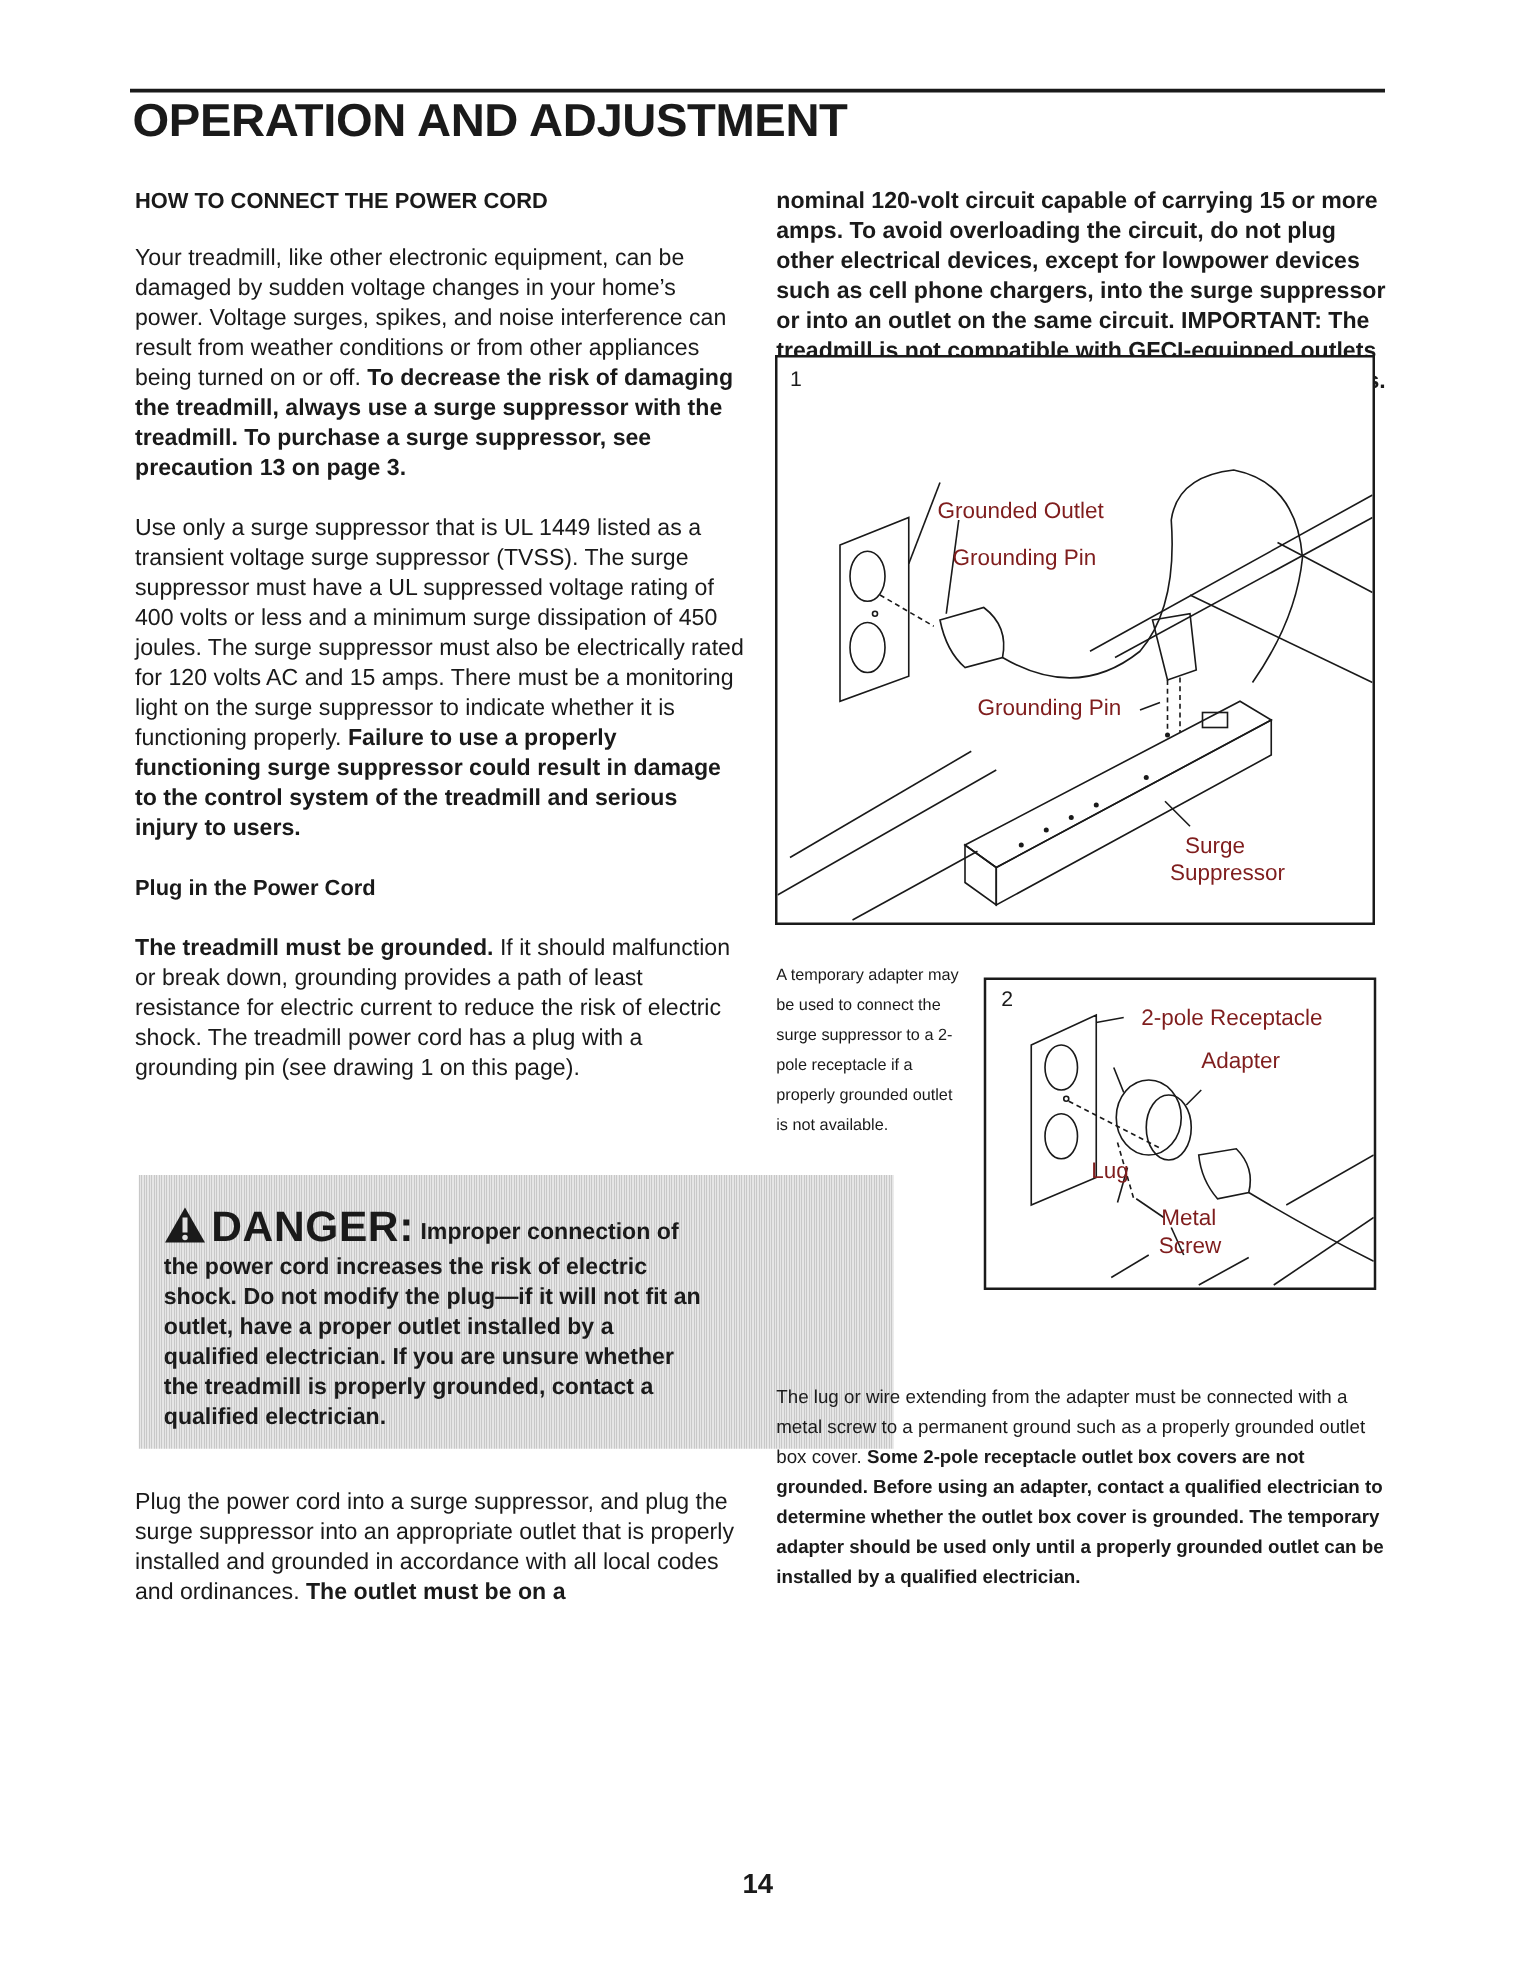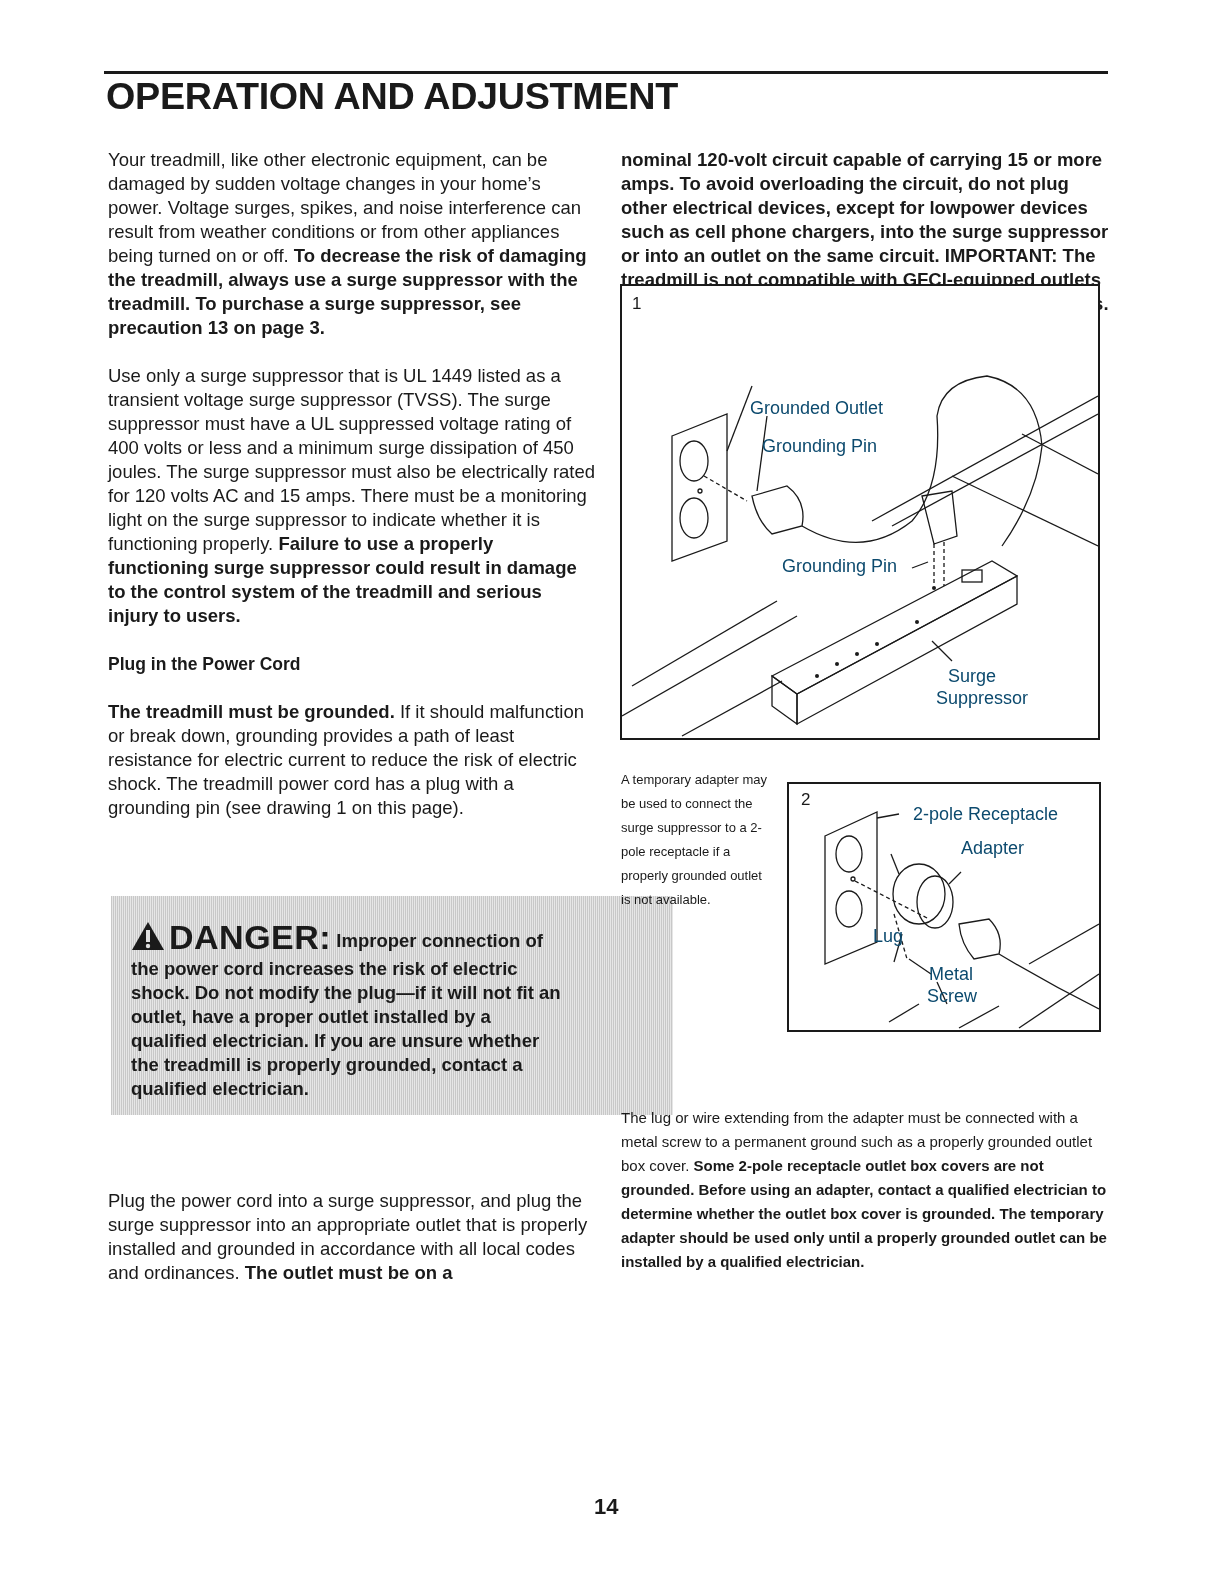--- a/index.html
+++ b/index.html
@@ -8,43 +8,44 @@
   .rule { position: absolute; left: 104px; top: 71px; width: 1004px; height: 3px; background: #1a1a1a; }
   .title { position: absolute; left: 106px; top: 76px; font-size: 37px; font-weight: bold;
            letter-spacing: -0.3px; transform: scaleX(1.02); transform-origin: left; white-space: nowrap; }
   .col { position: absolute; font-size: 18.5px; line-height: 24px; }
   .col-left { left: 108px; top: 148px; width: 488px; }
   .col-right { left: 621px; top: 148px; width: 488px; }
   .h-section { font-weight: bold; font-size: 17.5px; margin: 0 0 22px 0; }
   .h-sub { font-weight: bold; font-size: 17.5px; margin: 0 0 24px 0; }
   p { margin: 0 0 24px 0; }
   b { font-weight: bold; }
-  .danger { position: absolute; left: 111px; top: 896px; width: 562px; height: 219px;
-            background: repeating-linear-gradient(90deg, #c8c8c8 0px, #c8c8c8 1px, #e6e6e6 1px, #e6e6e6 2px); }
+  .danger { position: absolute; left: 111px; top: 940px; width: 562px; height: 219px;
+            background: repeating-linear-gradient(90deg, #c8c8c8 0px, #c8c8c8 1px, #e6e6e6 1px, #e6e6e6 2px); padding-left: 42px; }
   .danger-text { position: absolute; left: 20px; top: 25px; width: 440px; font-weight: bold;
                  font-size: 18.5px; line-height: 24px; color: #1a1a1a; }
   .danger-word { font-size: 34px; letter-spacing: 0.5px; vertical-align: -2px; }
   .danger-icon { display: inline-block; vertical-align: -4px; margin-right: 4px; }
   .fig { position: absolute; border: 2px solid #1a1a1a; background: #fff; }
   .fig1 { left: 620px; top: 284px; width: 476px; height: 452px; }
   .fig2 { left: 787px; top: 782px; width: 310px; height: 246px; }
   .fig-num { position: absolute; font-size: 17px; }
-  .lbl { position: absolute; font-size: 18px; white-space: nowrap; color: #0c4a6e; }
+  .lbl { position: absolute; font-size: 18px; white-space: nowrap; color: #7f1d1d; }
   .side-text { position: absolute; left: 621px; top: 768px; width: 150px; font-size: 13px; line-height: 24px; }
   .bottom-right { position: absolute; left: 621px; top: 1106px; width: 488px; font-size: 15px; line-height: 24px; }
   .page-num { position: absolute; left: 594px; top: 1494px; font-size: 22px; font-weight: bold; }
   svg { position: absolute; left: 0; top: 0; }
 </style>
 </head>
 <body>
 
 <div class="rule"></div>
 <div class="title">OPERATION AND ADJUSTMENT</div>
 
 <div class="col col-left">
+  <div class="h-section">HOW TO CONNECT THE POWER CORD</div>
   <p><span>Your treadmill, like other electronic equipment, can be damaged by sudden voltage changes in your home’s power. Voltage surges, spikes, and noise interfer­ence can result from weather conditions or from other appliances being turned on or off. </span><b>To decrease the risk of damaging the treadmill, always use a surge suppressor with the treadmill. To purchase a surge suppressor, see precaution 13 on page 3.</b></p>
   <p><span>Use only a surge suppressor that is UL 1449 listed as a transient voltage surge suppressor (TVSS). The surge suppressor must have a UL suppressed voltage rating of 400 volts or less and a minimum surge dissipation of 450 joules. The surge suppressor must also be electri­cally rated for 120 volts AC and 15 amps. There must be a monitoring light on the surge suppressor to indi­cate whether it is functioning properly. </span><b>Failure to use a properly functioning surge suppressor could result in damage to the control system of the treadmill and serious injury to users.</b></p>
   <div class="h-sub">Plug in the Power Cord</div>
   <p><b>The treadmill must be grounded.</b><span> If it should malfunc­tion or break down, grounding provides a path of least resistance for electric current to reduce the risk of elec­tric shock. The treadmill power cord has a plug with a grounding pin (see drawing 1 on this page).</span></p>
 </div>
 
 <div class="danger">
   <div class="danger-text">
     <span class="danger-icon">
       <svg width="34" height="30" viewBox="0 0 34 30" style="position:static">

